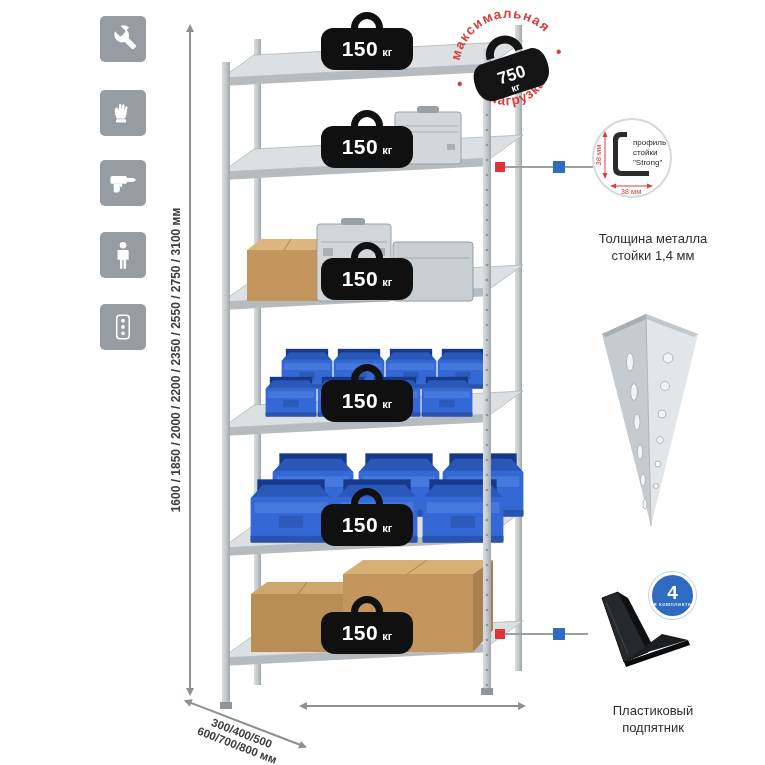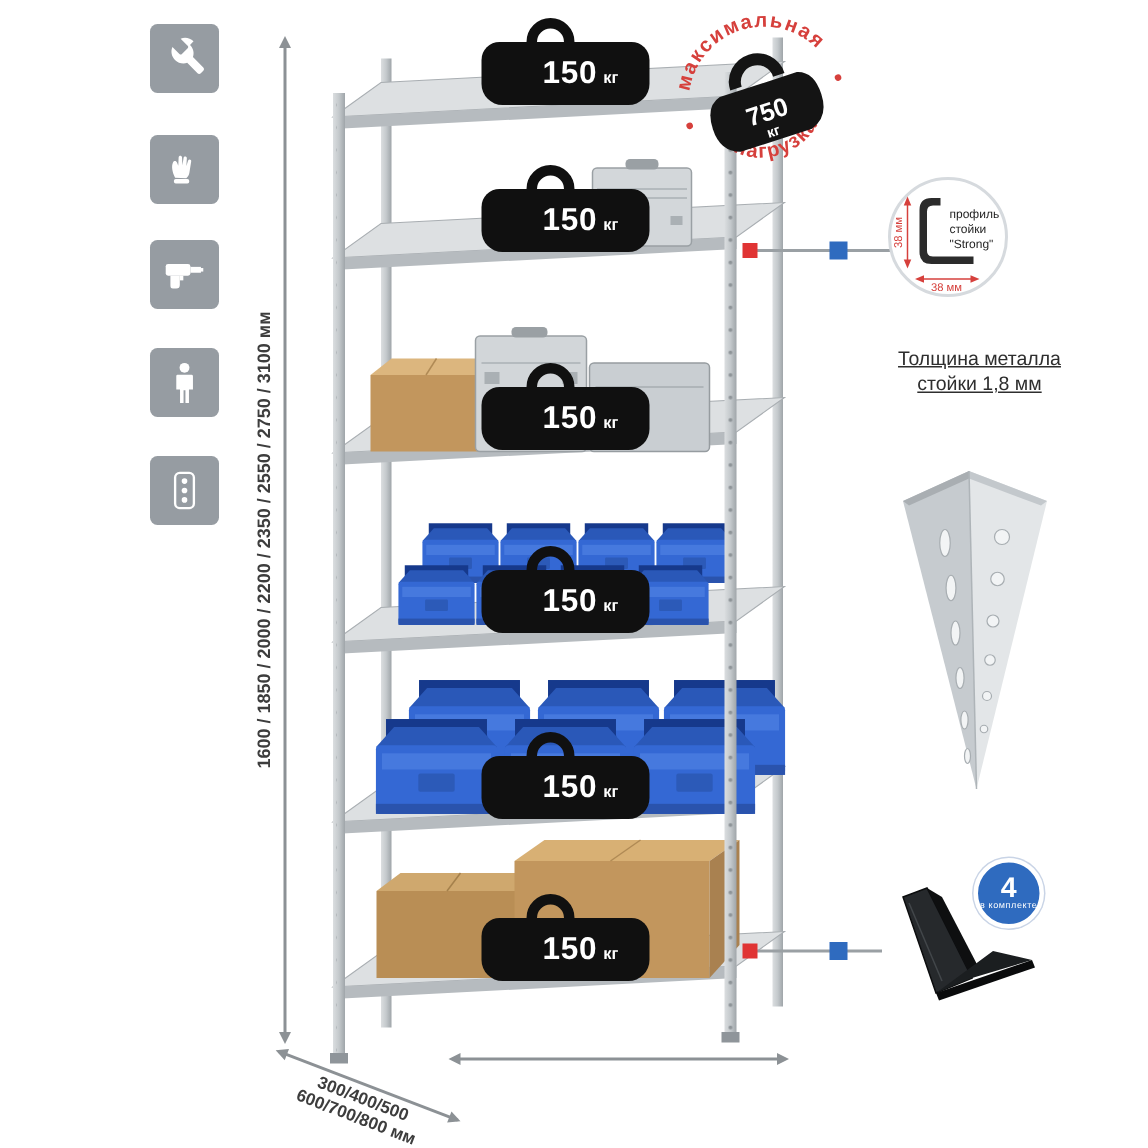--- a/index.html
+++ b/index.html
@@ -26,42 +26,42 @@
   .rack-svg{position:absolute;left:195px;top:18px;}
 
   
   .weight{position:absolute;width:92px;height:58px;}
   .w1{left:321px;top:12px}.w2{left:321px;top:110px}.w3{left:321px;top:242px}
   .w4{left:321px;top:364px}.w5{left:321px;top:488px}.w6{left:321px;top:596px}
   .weight .handle{position:absolute;left:30px;top:0;width:32px;height:28px;border:7px solid #101010;
                   border-radius:16px 16px 8px 8px;box-sizing:border-box;}
   .weight .body{position:absolute;left:0;top:16px;width:92px;height:42px;background:#101010;
                 border-radius:12px 12px 14px 14px;display:flex;align-items:center;justify-content:center;
-                gap:4px;color:#fff;padding-left:20px;}
+                gap:4px;color:#fff;}
   .weight .val{font-size:21px;font-weight:bold;letter-spacing:.5px;}
   .weight .unit{font-size:11px;font-weight:bold;margin-top:6px;}
 
   
   .stamp-svg{position:absolute;left:443px;top:2px;}
 
   
   .callout{position:absolute;height:2px;background:#9aa0a4;}
   .callout.top{left:500px;top:166px;width:94px;}
   .callout.bottom{left:500px;top:633px;width:88px;}
   .marker{position:absolute;}
   .marker.red{width:10px;height:10px;background:#e03434;}
   .marker.blue{width:12px;height:12px;background:#2f6bbf;}
   .mr-t{left:495px;top:162px}.mb-t{left:553px;top:161px}
   .mr-b{left:495px;top:629px}.mb-b{left:553px;top:628px}
 
   
   .profile-circle{position:absolute;left:592px;top:118px;width:80px;height:80px;border-radius:50%;
                   background:#fff;border:2px solid #d6dade;box-sizing:border-box;}
   .profile-caption{position:absolute;left:578px;top:230px;width:150px;text-align:center;
-                   font-size:13px;color:#2e2e2e;line-height:17px;text-decoration:underline;}
+                   font-size:13px;color:#2e2e2e;line-height:17px;}
 
   .angle-svg{position:absolute;left:596px;top:300px;}
 
   
   .foot-svg{position:absolute;left:584px;top:578px;}
   .badge{position:absolute;left:649px;top:572px;width:47px;height:47px;border-radius:50%;
          background:#2f6bbf;border:3px solid #fff;box-shadow:0 0 0 1px #c9d4e6;box-sizing:border-box;
          display:flex;flex-direction:column;align-items:center;justify-content:center;color:#fff;}
   .badge .num{font-size:19px;font-weight:bold;line-height:17px;}
   .badge .txt{font-size:6px;letter-spacing:.4px;white-space:nowrap;}
@@ -327,21 +327,21 @@
       <polygon points="59,66 53,63.5 53,68.5" fill="#d6403c"></polygon>
       <text x="7" y="35" transform="rotate(-90 7 35)" font-size="7.5" fill="#d6403c" text-anchor="middle">38 мм</text>
       <text x="37" y="74" font-size="7.5" fill="#d6403c" text-anchor="middle">38 мм</text>
       <text x="39" y="25" font-size="8" fill="#1f1f1f">профиль</text>
       <text x="39" y="35" font-size="8" fill="#1f1f1f">стойки</text>
       <text x="39" y="45" font-size="8" fill="#1f1f1f">"Strong"</text>
     </svg>
   </div>
   <div class="profile-caption">
     <span>Толщина металла</span><br>
-    <span>стойки 1,8 мм</span>
+    <span>стойки 1,4 мм</span>
   </div>
 
   <svg class="angle-svg" width="115" height="235" viewBox="0 0 115 235">
     <polygon points="6,34 50,14 55,226" fill="#c6cbcf"></polygon>
     <polygon points="50,14 102,34 55,226" fill="#e3e6e8"></polygon>
     <polygon points="6,34 50,14 50,19 10,37" fill="#a9aeb2"></polygon>
     <polygon points="50,14 102,34 98,37 50,19" fill="#c3c8cc"></polygon>
     <line x1="50" y1="14" x2="55" y2="226" stroke="#aeb4b8"></line>
     <g fill="#f2f4f5" stroke="#a7adb1" stroke-width=".8">
       <ellipse cx="34" cy="62" rx="3.5" ry="9"></ellipse>
@@ -363,20 +363,24 @@
     <polygon points="18,20 34,14 64,74 40,84" fill="#26292c" stroke="#0c0d0e"></polygon>
     <polygon points="34,14 44,20 70,70 64,74" fill="#0e0f10"></polygon>
     <polygon points="40,84 64,74 104,62 78,56" fill="#1b1e20"></polygon>
     <polygon points="40,84 104,62 106,67 42,89" fill="#0a0b0c"></polygon>
     <line x1="22" y1="24" x2="44" y2="76" stroke="#4e5357" opacity=".7"></line>
   </svg>
   <div class="badge">
     <span class="num">4</span>
     <span class="txt">в комплекте</span>
   </div>
+  <div class="foot-caption">
+    <span>Пластиковый</span><br>
+    <span>подпятник</span>
+  </div>
 
   <div class="width-line"></div>
   <div class="arr left" style="left:299px;top:702px"></div>
   <div class="arr right" style="left:518px;top:702px"></div>
 
   <div class="depth-dim">
     <div class="line">
       <div class="arr left" style="left:-2px;top:-3px"></div>
       <div class="arr right" style="right:-2px;top:-3px"></div>
     </div>

